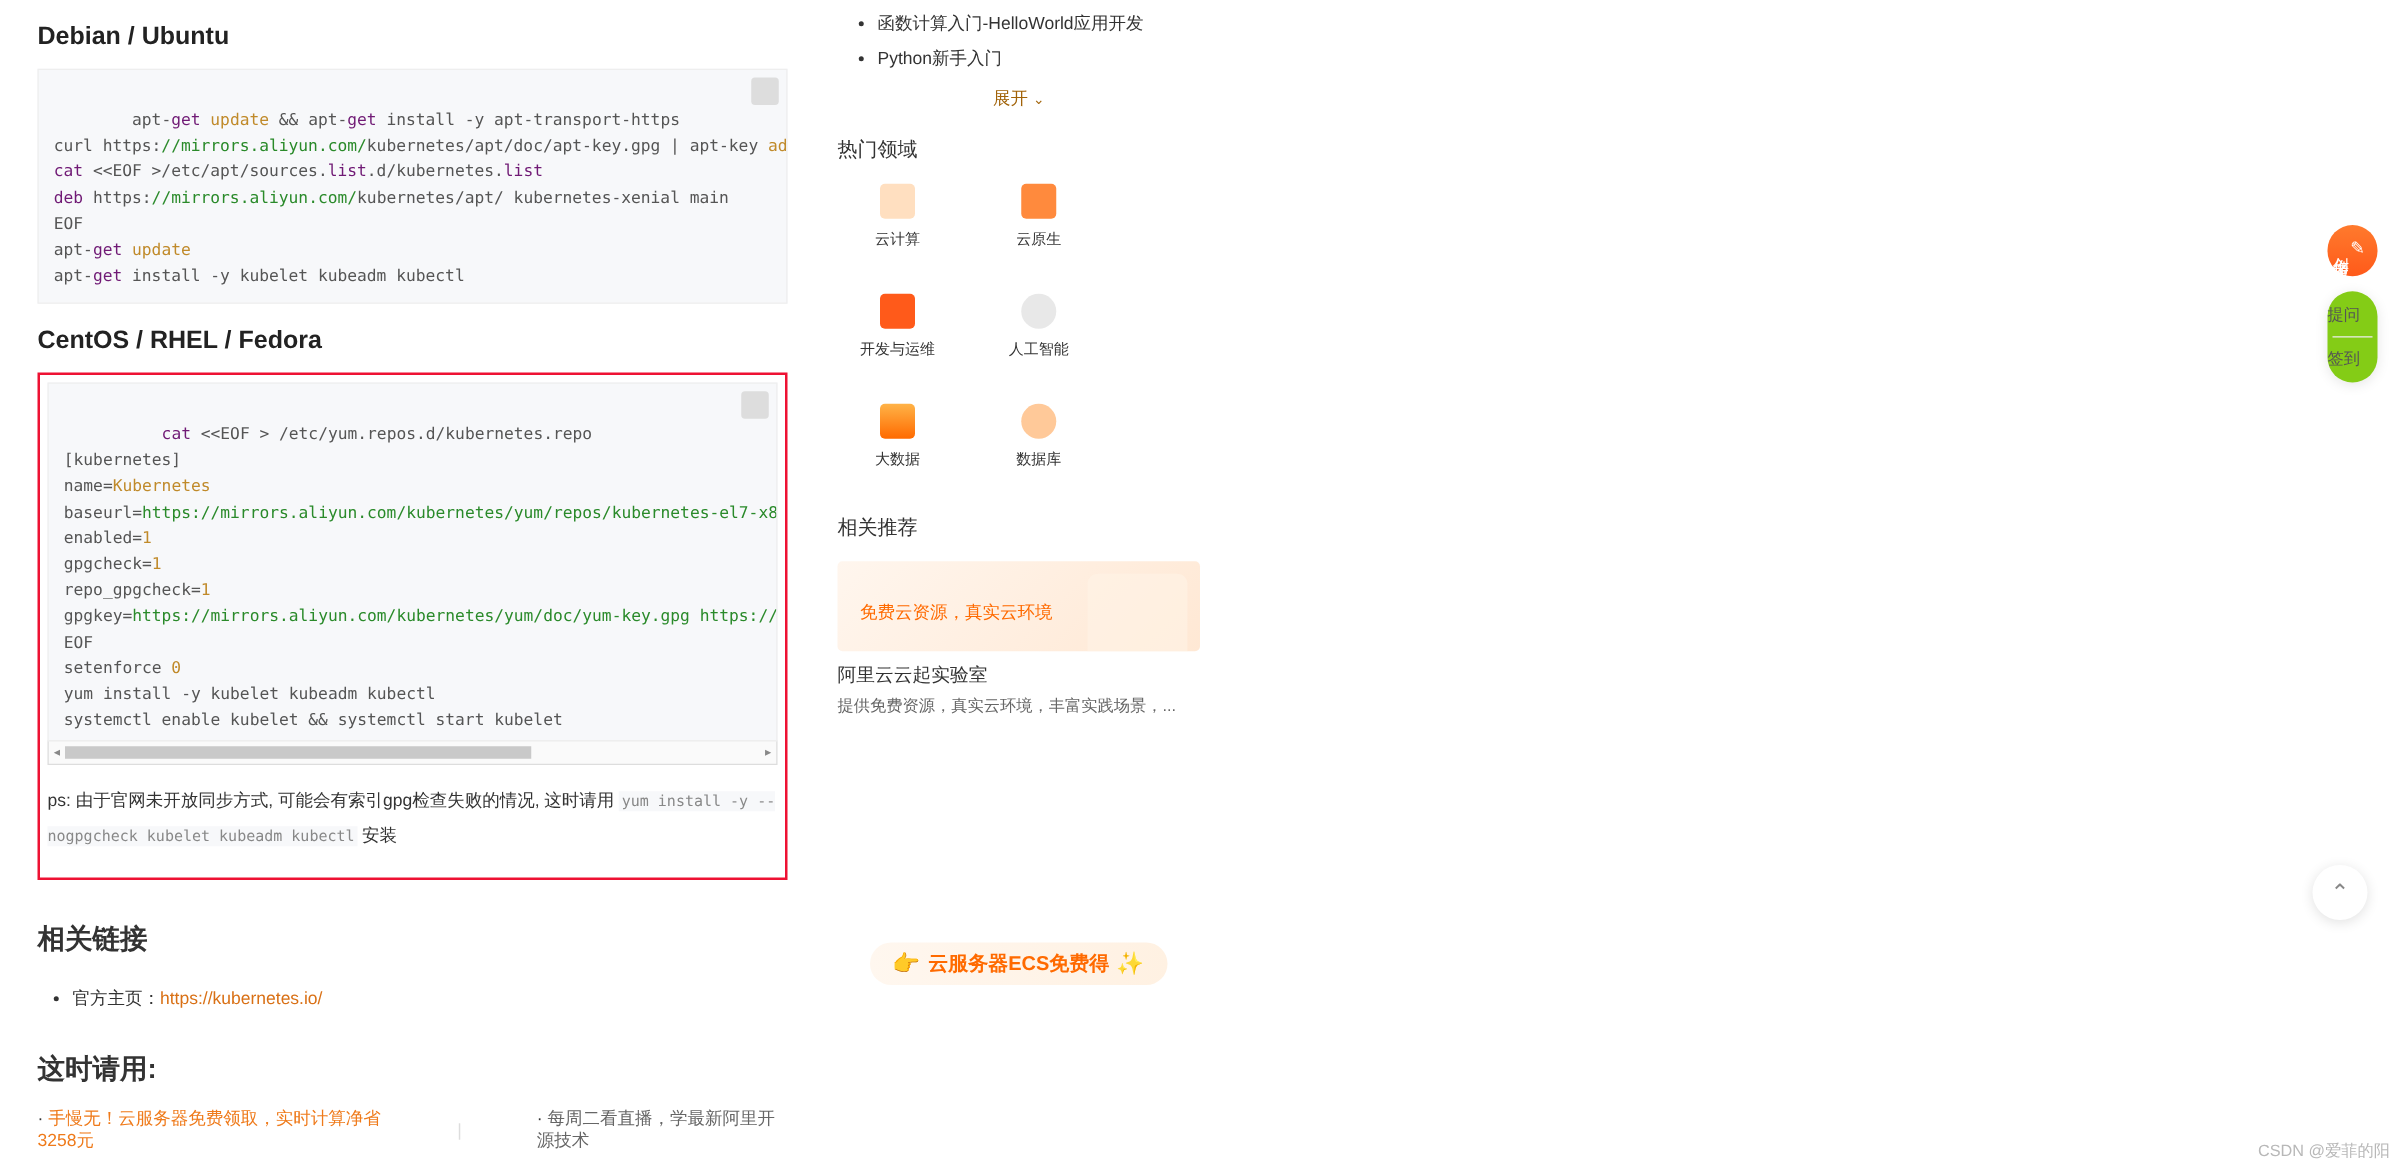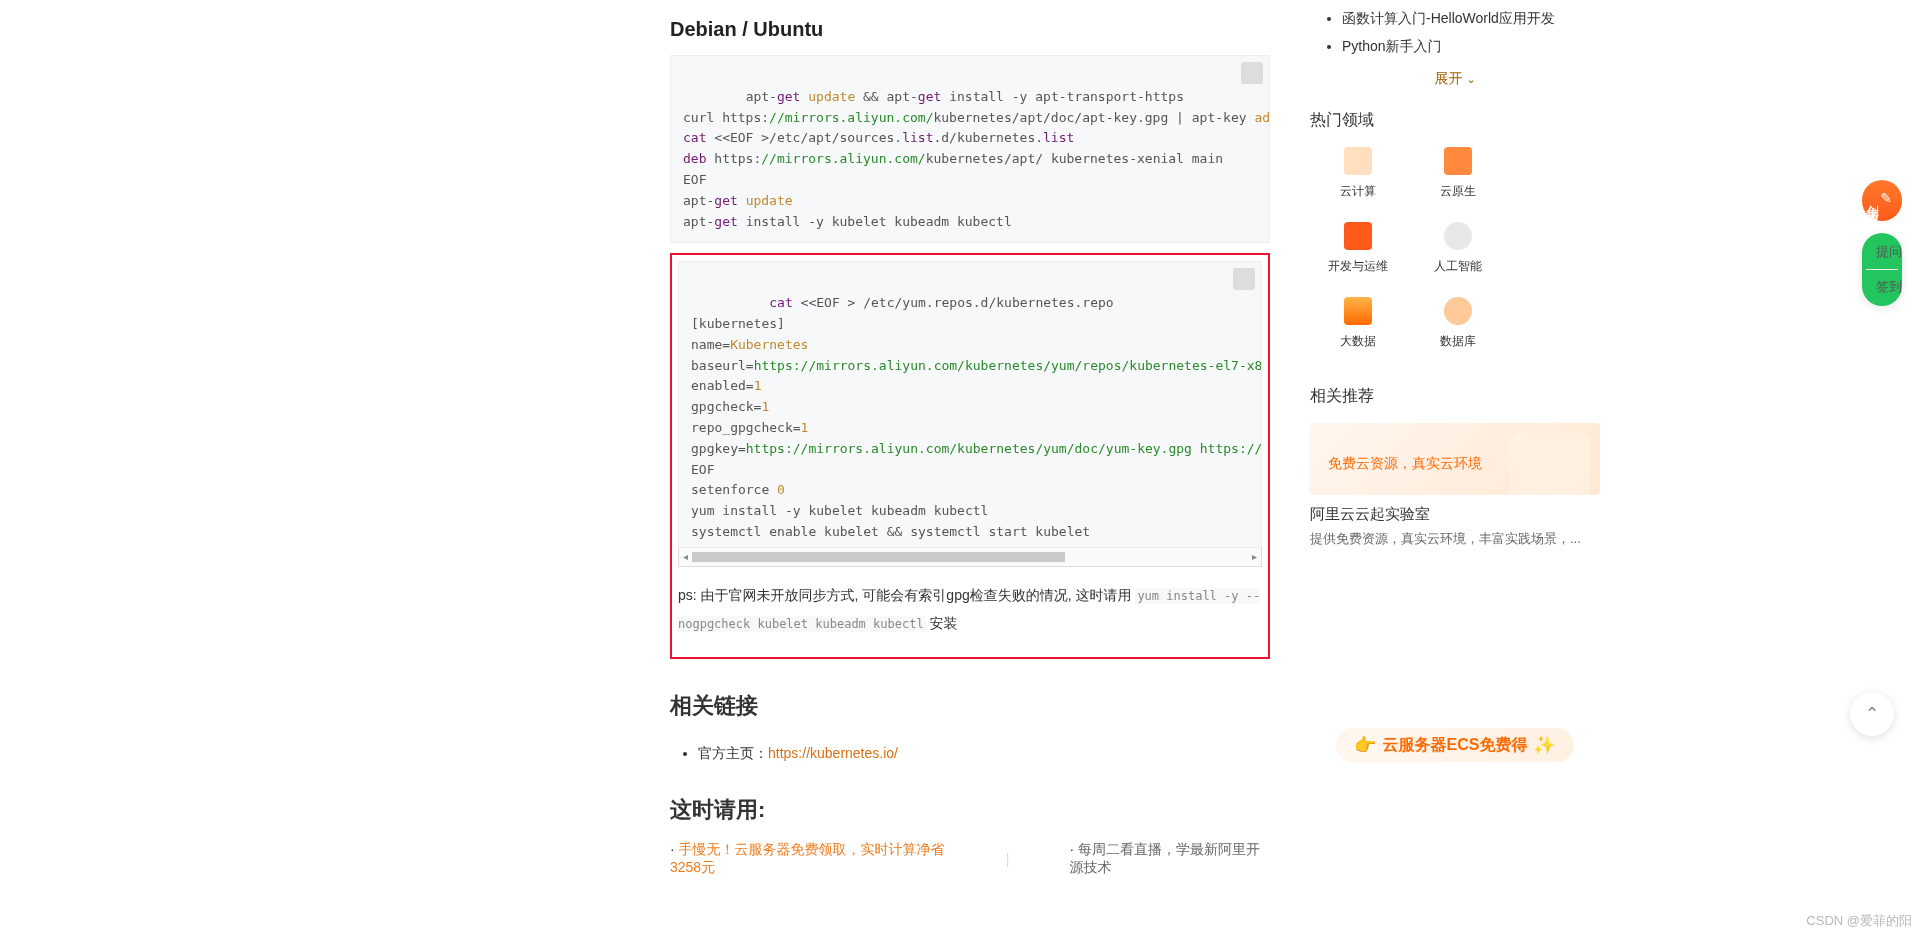--- a/index.html
+++ b/index.html
@@ -1,16 +1,16 @@
 <!DOCTYPE html>
 <html><head>
 <meta charset="utf-8">
 <style>
   body{margin:0;font-family:-apple-system,BlinkMacSystemFont,"PingFang SC","Microsoft YaHei",Arial,sans-serif;background:#fff;color:#333;font-size:14px}
-  .page{display:flex;justify-content:flex-end;padding:0 20px}
+  .page{display:flex;justify-content:flex-start;padding:0 20px}
   .main-wrap{width:1240px;display:flex;gap:30px;background:#fff}
   .main{width:600px;padding:0 10px}
   .sidebar{width:290px;padding-top:0}
   h2.sec{font-size:20px;font-weight:600;margin:18px 0 14px;color:#222}
   h2.sec-big{font-size:22px;font-weight:700;margin:32px 0 16px}
   .code{background:#f7f8fa;border:1px solid #eee;padding:10px 12px;font-family:Consolas,Menlo,monospace;font-size:13px;line-height:1.6;white-space:pre;overflow:hidden;position:relative;color:#555}
   .code .copy{position:absolute;top:6px;right:6px;width:22px;height:22px;background:#ddd;border-radius:3px}
   .kw{color:#c08a2a}
   .str{color:#2a8a2a}
   .cmd{color:#701a75}
@@ -26,57 +26,58 @@
   a.orange{color:#d97015;text-decoration:none}
   .rec-links{display:flex;gap:60px;margin-top:12px;align-items:center;font-size:14px}
   .rec-links .sep{color:#ddd}
   a.orange-rec{color:#ef7a1a;text-decoration:none}
   a.grey-rec{color:#666;text-decoration:none}
   .sb-list{list-style:disc;padding-left:20px;margin:0 0 14px}
   .sb-list li{margin:10px 12px;font-size:14px}
   .expand{text-align:center;color:#a16207;font-size:14px;margin:10px 0 22px;cursor:pointer}
   .expand .chev{display:inline-block;margin-left:4px;font-size:11px}
   .sb-h{font-size:16px;font-weight:400;margin:18px 0 16px}
-  .domains{display:flex;flex-wrap:wrap;gap:4px}
+  .domains{display:flex;flex-wrap:wrap;gap:17px}
   .dom{width:96px;text-align:center;margin-bottom:18px}
   .dom .ico{width:28px;height:28px;margin:0 auto 8px;border-radius:4px}
   .dom-label{font-size:12px;color:#333}
   .promo{background:linear-gradient(135deg,#fff6ee,#ffe8d4);border-radius:4px;padding:22px 18px;position:relative;overflow:hidden;margin-bottom:10px}
   .promo .t{font-size:26px;font-weight:700;color:#ff6a00}
   .promo .s{font-size:14px;color:#ff6a00;margin-top:10px}
   .promo .deco{position:absolute;right:10px;top:10px;width:80px;height:80px;background:#fff4e6;border-radius:8px;opacity:.6}
   .promo-title{font-size:15px;margin:10px 0 6px}
   .promo-desc{font-size:13px;color:#666}
   .banner{margin-top:180px;text-align:center}
   .banner-pill{display:inline-flex;align-items:center;gap:6px;background:linear-gradient(90deg,#fff7ef,#fff1e2);border-radius:18px;padding:6px 18px;font-size:16px;color:#ff6a00;font-weight:600}
   .banner-pill .emj{font-size:18px}
   .float-col{position:fixed;right:18px;top:180px;display:flex;flex-direction:column;gap:12px;align-items:center}
   .pill{background:linear-gradient(180deg,#ff7a2d,#ff5a1a);color:#fff;border-radius:20px;padding:10px 8px;width:24px;text-align:center;font-size:13px;line-height:1.2;writing-mode:vertical-rl;letter-spacing:2px}
   .pill .pen{writing-mode:horizontal-tb;display:block;margin-bottom:4px;font-size:14px}
-  .box2{background:#22c55e;border-radius:22px;box-shadow:0 2px 10px rgba(0,0,0,.1);width:40px;padding:10px 0;text-align:right;font-size:13px;color:#555}
+  .box2{background:#84cc16;border-radius:22px;box-shadow:0 2px 10px rgba(0,0,0,.1);width:40px;padding:10px 0;text-align:left;font-size:13px;color:#555}
   .box2 .divider{height:1px;background:#eee;margin:8px 4px}
   .totop{position:fixed;right:26px;bottom:200px;width:44px;height:44px;border-radius:50%;background:#fff;box-shadow:0 2px 10px rgba(0,0,0,.12);display:flex;align-items:center;justify-content:center;font-size:18px;color:#888}
   .watermark{position:fixed;right:8px;bottom:6px;font-size:13px;color:#b8b8b8}
 </style>
 </head>
 <body>
 <div class="page">
   <div class="main-wrap">
     <div class="main">
 
       <h2 class="sec">Debian / Ubuntu</h2>
       <div class="code">
         <div class="copy"></div><span>apt-</span><span class="cmd">get</span> <span class="kw">update</span> <span>&amp;&amp; apt-</span><span class="cmd">get</span> <span>install -y apt-transport-https</span>
 <span>curl https:</span><span class="str">//mirrors.aliyun.com/</span><span>kubernetes/apt/doc/apt-key.gpg | apt-key </span><span class="kw">add</span> 
 <span class="cmd">cat</span> <span>&lt;&lt;EOF &gt;/etc/apt/sources.</span><span class="cmd">list</span><span>.d/kubernetes.</span><span class="cmd">list</span>
 <span class="cmd">deb</span> <span>https:</span><span class="str">//mirrors.aliyun.com/</span><span>kubernetes/apt/ kubernetes-xenial main</span>
 <span>EOF</span>
 <span>apt-</span><span class="cmd">get</span> <span class="kw">update</span>
 <span>apt-</span><span class="cmd">get</span> <span>install -y kubelet kubeadm kubectl</span></div>
 
+      <h2 class="sec">CentOS / RHEL / Fedora</h2>
 
       <div class="redbox">
         <div class="code" style="padding-bottom:4px">
           <div class="copy"></div><span class="cmd">cat</span> <span>&lt;&lt;EOF &gt; /etc/yum.repos.d/kubernetes.repo</span>
 <span>[kubernetes]</span>
 <span>name=</span><span class="kw">Kubernetes</span>
 <span>baseurl=</span><span class="str">https://mirrors.aliyun.com/kubernetes/yum/repos/kubernetes-el7-x86_64/</span>
 <span>enabled=</span><span class="kw">1</span>
 <span>gpgcheck=</span><span class="kw">1</span>
 <span>repo_gpgcheck=</span><span class="kw">1</span>

